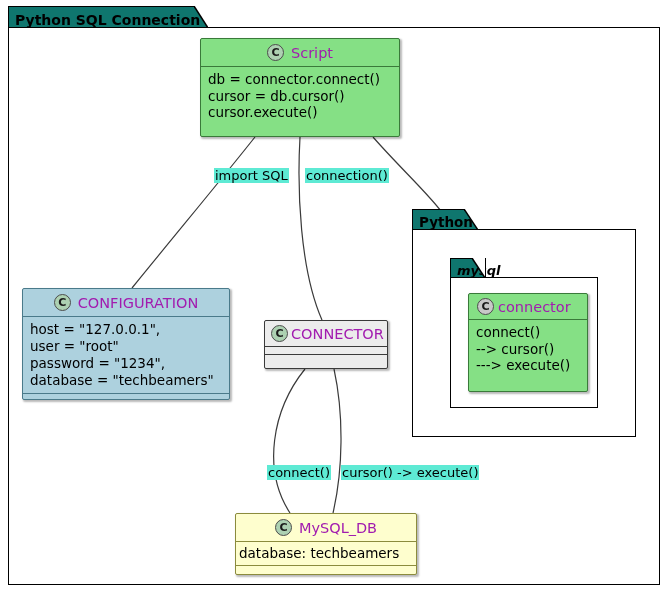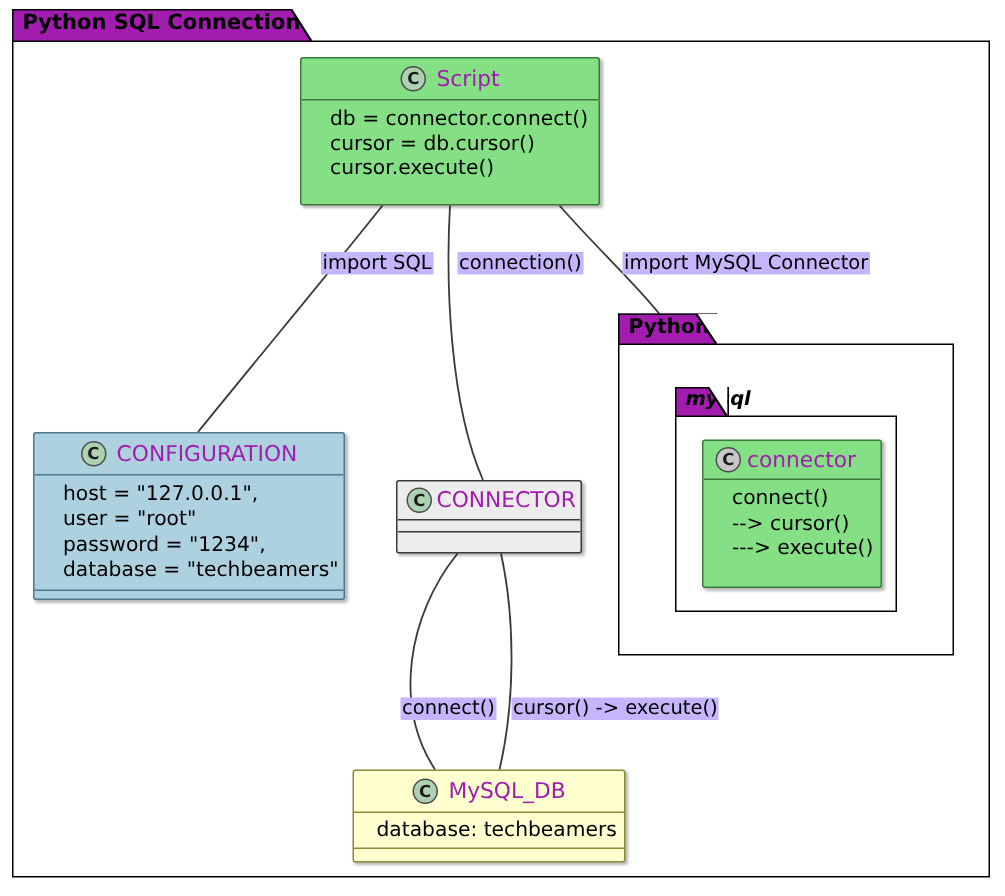--- a/index.html
+++ b/index.html
@@ -23,26 +23,26 @@
     top: 0;
     width: 670px;
     height: 597px;
     pointer-events: none;
   }
   .pkg-tab {
     position: absolute;
     box-sizing: border-box;
     border: 1.5px solid #000000;
     border-bottom: none;
-    background: #a21caf;
+    background: #0f766e;
     font-weight: bold;
     color: #000000;
     white-space: nowrap;
     display: flex;
-    align-items: flex-start;
+    align-items: flex-end;
     padding-left: 6px;
   }
   .pkg-tab .slant {
     position: absolute;
     right: -1px;
     top: -1px;
     height: 100%;
     width: 14px;
     overflow: hidden;
   }
@@ -77,21 +77,20 @@
   .cls-sep {
     height: 0;
     border-top: 1px solid #3a3a3a;
   }
   .cls-body {
     padding: 4px 7px 5px 7px;
     font-size: 13.5px;
     line-height: 16.5px;
     color: #000000;
     white-space: pre;
-    margin-left: 12px;
   }
   .cls-empty {
     height: 8px;
   }
   
   .cicon {
     width: 17px;
     height: 17px;
     border-radius: 50%;
     border: 1.5px solid #4c4c4c;
@@ -103,21 +102,21 @@
     color: #1a1a1a;
     flex: 0 0 auto;
     box-sizing: border-box;
   }
   
   .edge-label {
     position: absolute;
     font-size: 13px;
     color: #000000;
     white-space: nowrap;
-    background: #c4b5fd;
+    background: #5eead4;
     padding: 0 1px;
   }
 </style>
 </head>
 <body>
 
 <div id="canvas">
 
   <div class="pkg-tab" style="left:8px; top:6px; width:200px; height:22px; font-size:14px;">
     <span>Python SQL Connection</span>
@@ -138,21 +137,20 @@
 
     <path d="M373,137 C400,168 430,195 444,215" stroke="#3a3a3a" stroke-width="1.2" fill="none"></path>
 
     <path d="M305,369 C272,410 262,470 290,513" stroke="#3a3a3a" stroke-width="1.2" fill="none"></path>
 
     <path d="M334,369 C344,415 343,470 333,513" stroke="#3a3a3a" stroke-width="1.2" fill="none"></path>
   </svg>
 
   <div class="edge-label" style="left:214px; top:168px;">import SQL</div>
   <div class="edge-label" style="left:305px; top:168px;">connection()</div>
-  <div class="edge-label" style="left:415px; top:168px;">import MySQL Connector</div>
   <div class="edge-label" style="left:267px; top:465px;">connect()</div>
   <div class="edge-label" style="left:341px; top:465px;">cursor() -&gt; execute()</div>
 
   <div class="pkg-tab" style="left:412px; top:209px; width:66px; height:21px; font-size:13.5px;">
     <span>Python</span>
     <span class="slant">
       <svg width="14" height="21" viewBox="0 0 14 21">
         <path d="M0,0 L14,21 L14,0 Z" fill="#ffffff" stroke="none"></path>
         <path d="M0,0 L14,21" stroke="#000000" stroke-width="1.5" fill="none"></path>
       </svg>

